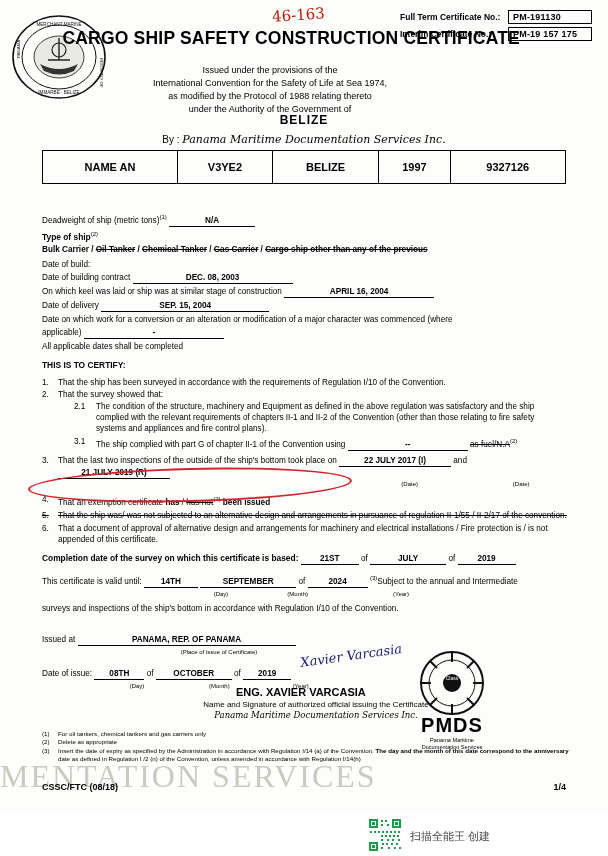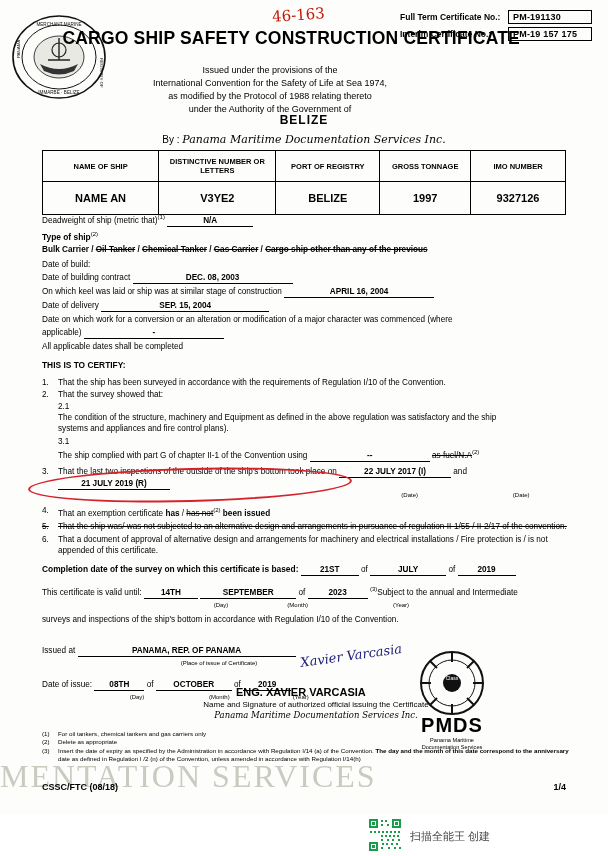--- a/index.html
+++ b/index.html
@@ -71,21 +71,21 @@
   .body { position:absolute; top:212px; left:42px; width:528px; font-size:8.2px; line-height:11px; }
   .ln { position:relative; margin-bottom:2px; white-space:nowrap; }
   .ul { display:inline-block; border-bottom:1px solid #000; text-align:center; font-weight:bold; }
   .strike { text-decoration:line-through; }
   .bold { font-weight:bold; }
   .sup { font-size:6px; vertical-align:super; }
   .label-bold { font-weight:bold; font-size:8.4px; }
   .listrow { display:flex; margin-bottom:1px; }
   .listnum { width:16px; flex:none; }
   .listtxt { flex:1; }
-  .sublistrow { display:flex; margin-bottom:1px; margin-left:16px;flex-direction:column; }
+  .sublistrow { display:flex; margin-bottom:1px; margin-left:32px; }
   .sublistnum { width:22px; flex:none; }
   
   .ellipse {
     position:absolute; left:28px; top:468px; width:320px; height:30px;
     border:2px solid #d4232b; border-radius:50%/50%;
     transform:rotate(-1.5deg);
     pointer-events:none;
   }
   .pmds {
     position:absolute; left:392px; top:650px; width:120px; text-align:center;
@@ -185,41 +185,34 @@
 
   <div class="country">BELIZE</div>
 
   <div class="byline">
     <span>By :</span>
     <span class="script">Panama Maritime Documentation Services Inc.</span>
   </div>
 
   <table class="shiptable">
     <tbody>
-        <tr>
-      <th style="width:118px">NAME OF SHIP</th>
-      <th style="width:118px">DISTINCTIVE NUMBER  OR LETTERS</th>
-      <th style="width:104px">PORT OF REGISTRY</th>
-      <th style="width:90px">GROSS TONNAGE</th>
-      <th style="width:94px">IMO NUMBER</th>
-    </tr>
     <tr>
       <td>NAME AN</td>
       <td>V3YE2</td>
       <td>BELIZE</td>
       <td>1997</td>
       <td>9327126</td>
     </tr>
   </tbody>
     </table>
 
   <div class="body">
 
     <div class="ln">
-      <span>Deadweight of ship (metric that)</span><span class="sup">(1)</span>
+      <span>Deadweight of ship (metric tons)</span><span class="sup">(1)</span>
       <span class="ul" style="width:86px">N/A</span>
     </div>
 
     <div class="ln">
       <span class="label-bold">Type of ship</span><span class="sup">(2)</span>
     </div>
     <div class="ln" style="margin-bottom:4px">
       <span class="bold">Bulk Carrier</span><span class="bold"> / </span><span class="bold strike">Oil Tanker</span><span class="bold"> / </span><span class="bold strike">Chemical Tanker</span><span class="bold"> / </span><span class="bold strike">Gas Carrier</span><span class="bold"> / </span><span class="bold strike">Cargo ship other than any of the previous</span>
     </div>
 
@@ -265,20 +258,21 @@
 
     <div class="listrow">
       <div class="listnum">2.</div>
       <div class="listtxt">That the survey showed that:</div>
     </div>
 
     <div class="sublistrow">
       <div class="sublistnum">2.1</div>
       <div class="listtxt">
         <div>The condition of the structure, machinery and Equipment as defined in the above regulation was satisfactory and the ship</div>
+        <div>complied with the relevant requirements of chapters II-1 and II-2 of the Convention (other than those relating to fire safety</div>
         <div>systems and appliances and fire control plans).</div>
       </div>
     </div>
 
     <div class="sublistrow" style="margin-top:2px">
       <div class="sublistnum">3.1</div>
       <div class="listtxt">
         <span>The ship complied with part G of chapter II-1 of the Convention using</span>
         <span class="ul" style="width:120px">--</span>
         <span class="strike">as fuel/N.A</span><span class="sup">(2)</span>
@@ -325,21 +319,21 @@
       <span class="ul" style="width:76px">JULY</span>
       <span>of</span>
       <span class="ul" style="width:58px">2019</span>
     </div>
 
     <div class="ln" style="margin-top:8px">
       <span>This certificate is valid until:</span>
       <span class="ul" style="width:54px">14TH</span>
       <span class="ul" style="width:96px">SEPTEMBER</span>
       <span>of</span>
-      <span class="ul" style="width:60px">2023</span>
+      <span class="ul" style="width:60px">2024</span>
       <span class="sup">(3)</span><span>Subject to the annual and Intermediate</span>
     </div>
     <div class="ln tiny" style="margin-top:-1px; padding-left:152px">
       <span style="display:inline-block;width:54px;text-align:center">(Day)</span>
       <span style="display:inline-block;width:96px;text-align:center">(Month)</span>
       <span style="display:inline-block;width:22px"></span>
       <span style="display:inline-block;width:60px;text-align:center">(Year)</span>
     </div>
 
     <div class="ln" style="margin-top:3px">

